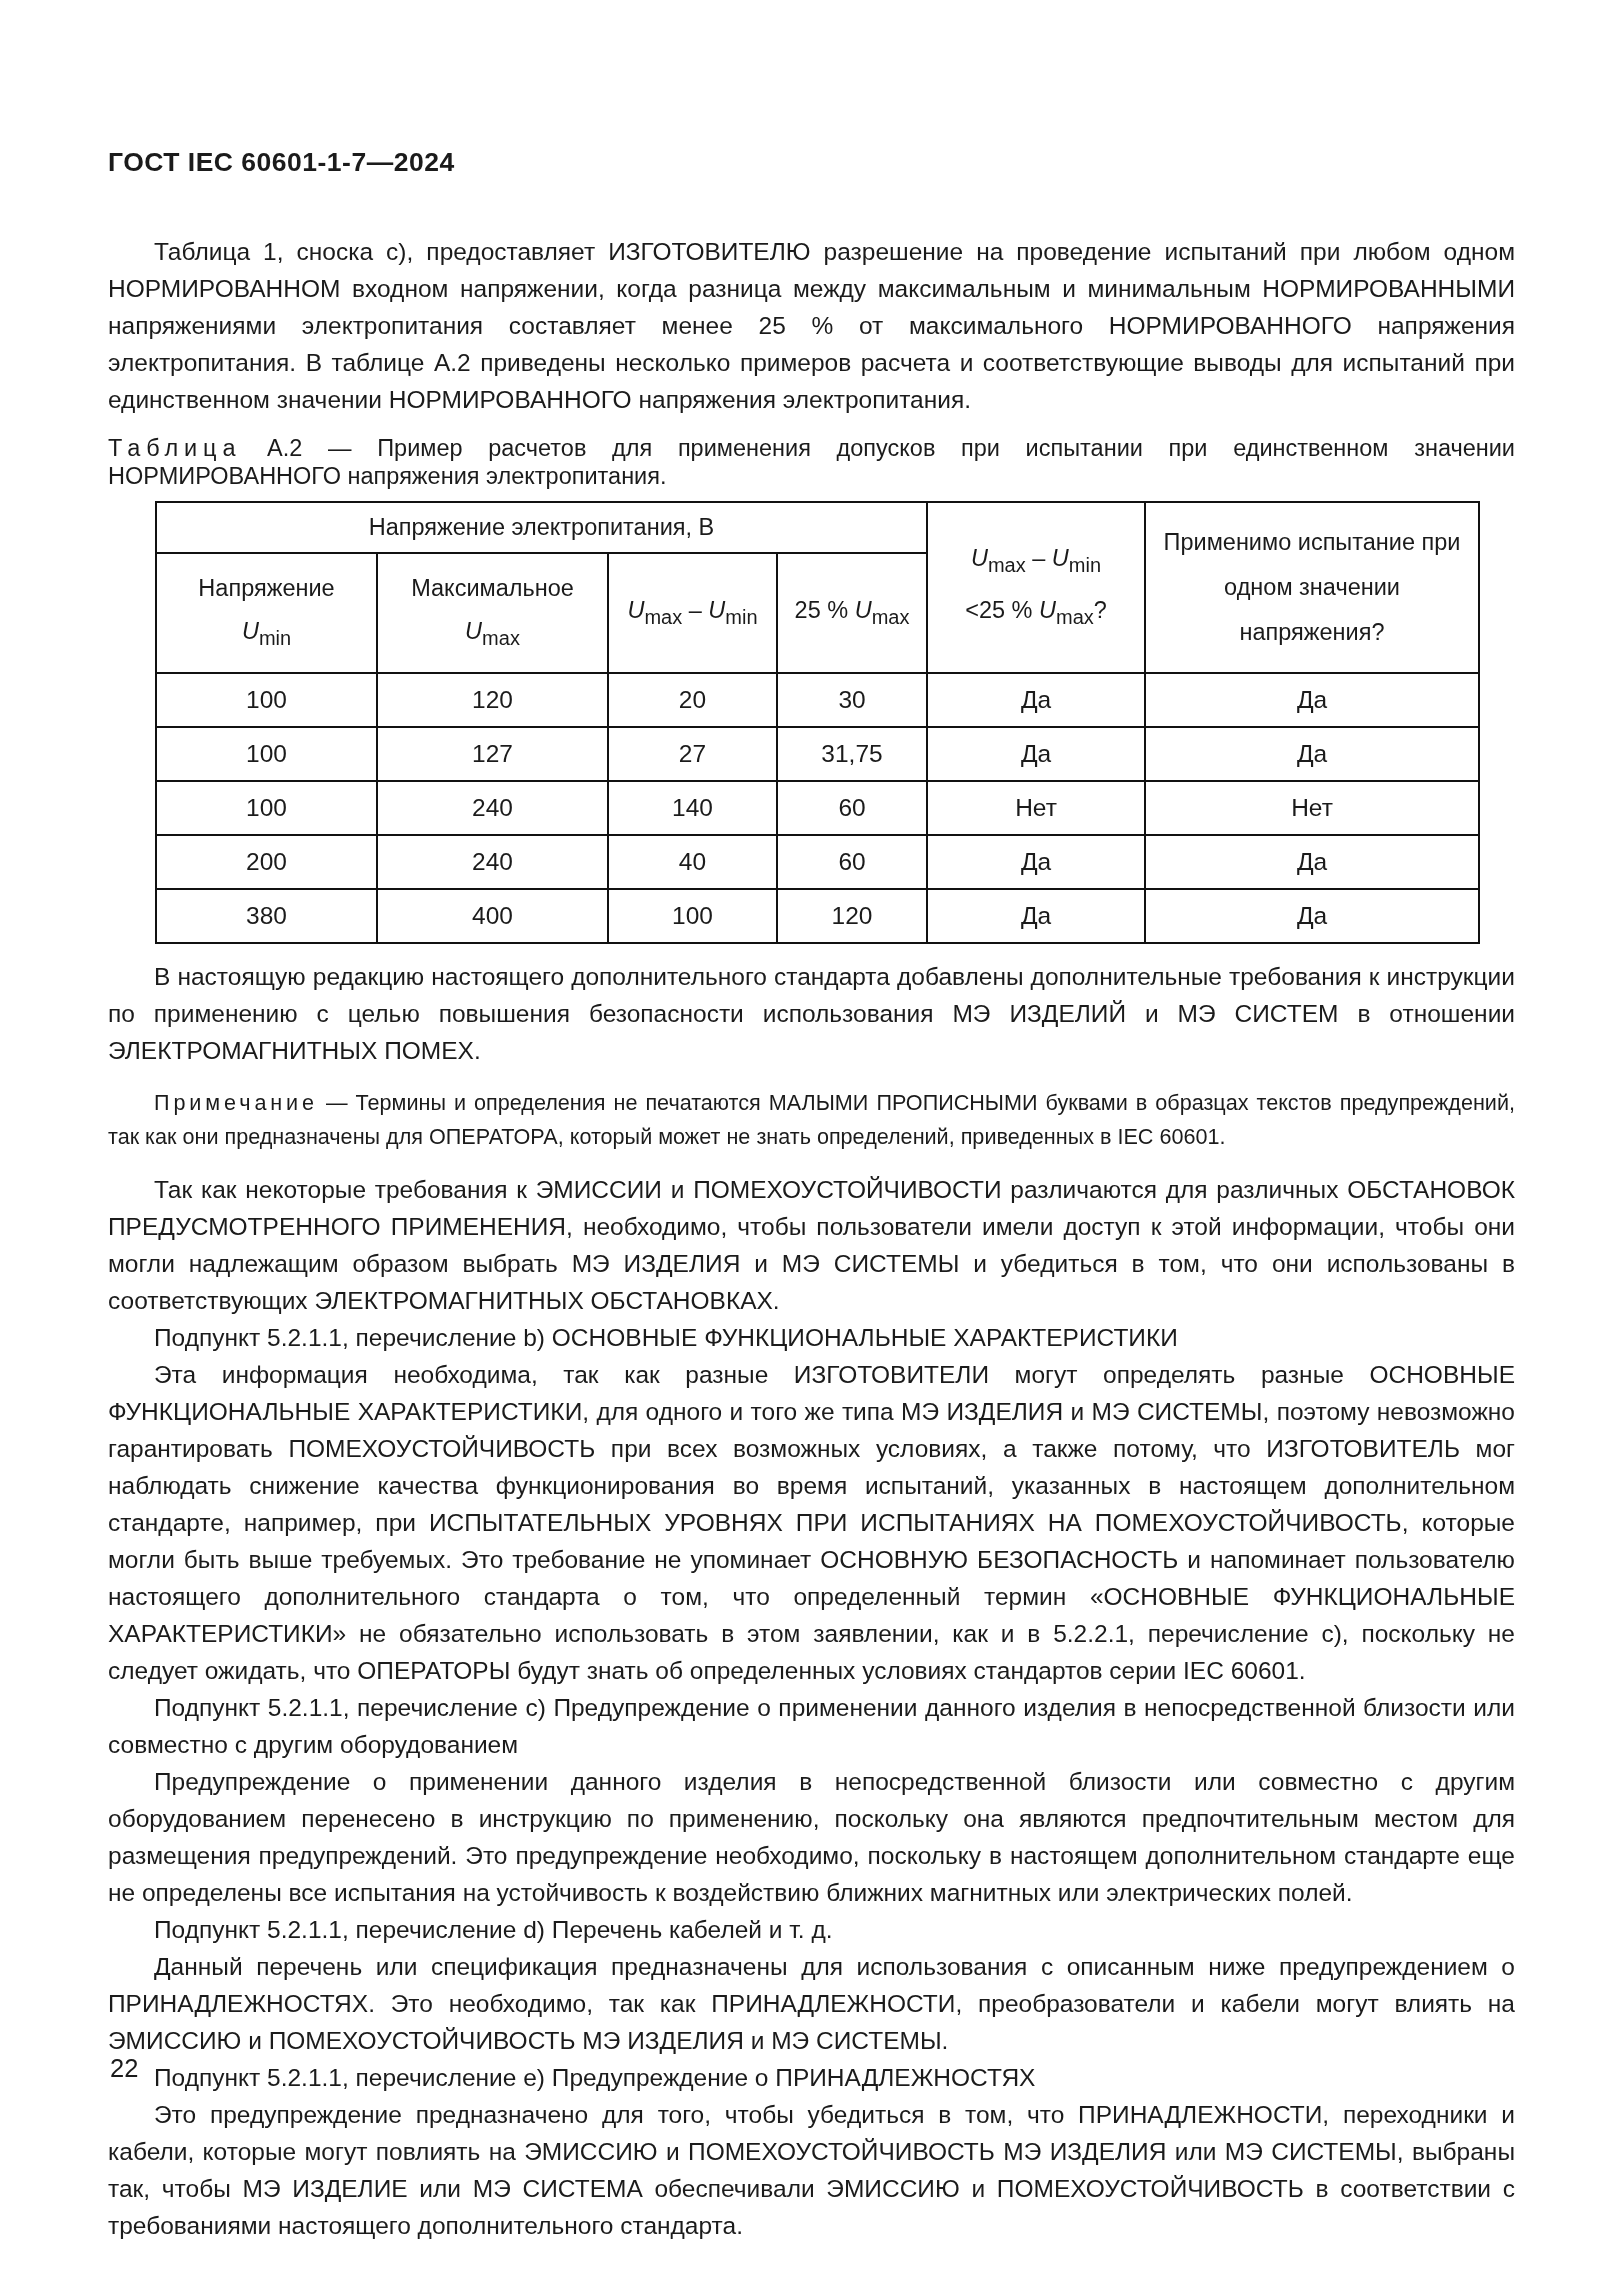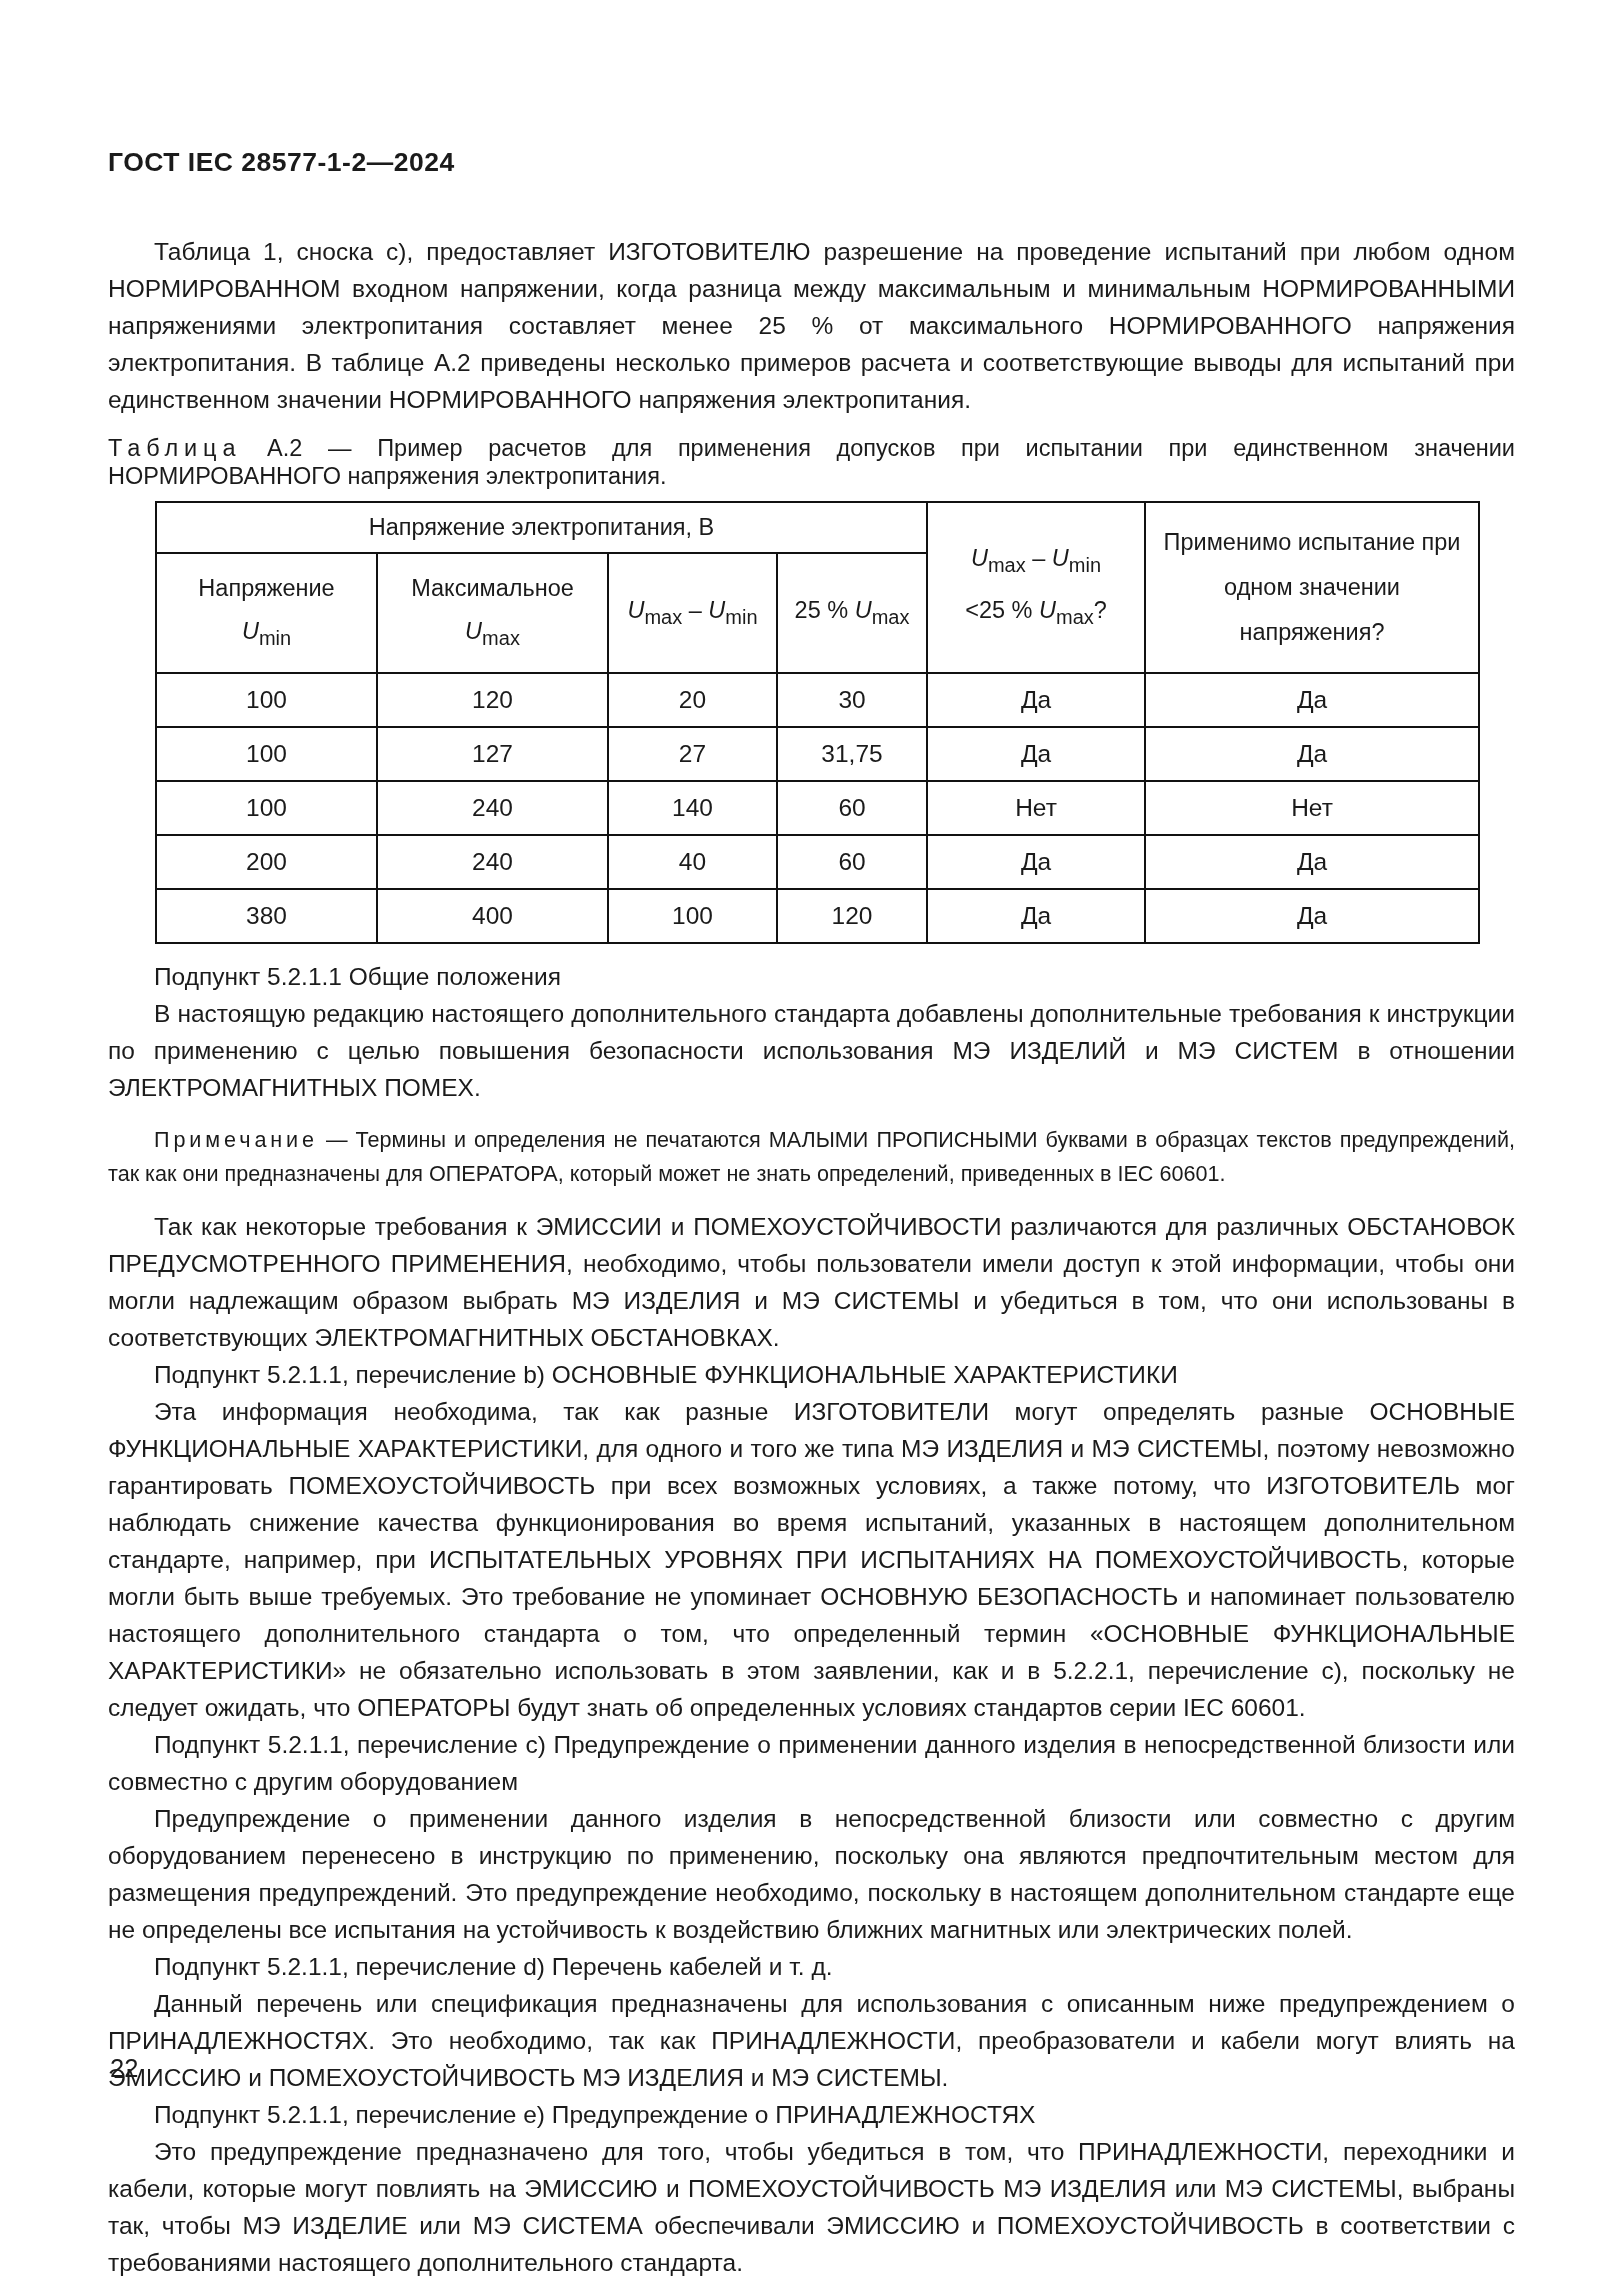--- a/index.html
+++ b/index.html
@@ -42,21 +42,21 @@
   table.a2 td { height:48px; font-size:24.5px; border-top:2.9px solid #111; border-bottom:2.9px solid #111; }
   .ivar { font-style:italic; }
   table.a2 sub, .ivar + sub { font-size:20px; }
   .page-number { position:absolute; left:110px; top:2054px; font-size:25.5px; }
 </style>
 </head>
 <body>
 
 <div class="page">
 
-  <div class="doc-header">ГОСТ IEC 28577-1-2—2024</div>
+  <div class="doc-header">ГОСТ IEC 60601-1-7—2024</div>
 
   <p class="body">Таблица 1, сноска c), предоставляет ИЗГОТОВИТЕЛЮ разрешение на проведение испытаний при любом одном НОРМИРОВАННОМ входном напряжении, когда разница между максимальным и минимальным НОРМИРОВАННЫМИ напряжениями электропитания составляет менее 25 % от максимального НОРМИРОВАННОГО напряжения электропитания. В таблице А.2 приведены несколько примеров расчета и соответствующие выводы для испытаний при единственном значении НОРМИРОВАННОГО напряжения электропитания.</p>
 
   <p class="caption"><span class="lsp-wide">Таблица</span><span> А.2 — Пример расчетов для применения допусков при испытании при единственном значении НОРМИРОВАННОГО напряжения электропитания.</span></p>
 
   <div class="tbl-wrap">
     <table class="a2">
       <colgroup>
         <col style="width:221px">
           <col style="width:231px">
@@ -132,21 +132,20 @@
           <td>400</td>
           <td>100</td>
           <td>120</td>
           <td>Да</td>
           <td>Да</td>
         </tr>
       </tbody>
     </table>
   </div>
 
-  <p class="body gap-top">Подпункт 5.2.1.1 Общие положения</p>
   <p class="body">В настоящую редакцию настоящего дополнительного стандарта добавлены дополнительные требования к инструкции по применению с целью повышения безопасности использования МЭ ИЗДЕЛИЙ и МЭ СИСТЕМ в отношении ЭЛЕКТРОМАГНИТНЫХ ПОМЕХ.</p>
 
   <p class="note"><span class="lsp">Примечание</span><span> — Термины и определения не печатаются МАЛЫМИ ПРОПИСНЫМИ буквами в образцах текстов предупреждений, так как они предназначены для ОПЕРАТОРА, который может не знать определений, приведенных в IEC 60601.</span></p>
 
   <p class="body">Так как некоторые требования к ЭМИССИИ и ПОМЕХОУСТОЙЧИВОСТИ различаются для различных ОБСТАНОВОК ПРЕДУСМОТРЕННОГО ПРИМЕНЕНИЯ, необходимо, чтобы пользователи имели доступ к этой информации, чтобы они могли надлежащим образом выбрать МЭ ИЗДЕЛИЯ и МЭ СИСТЕМЫ и убедиться в том, что они использованы в соответствующих ЭЛЕКТРОМАГНИТНЫХ ОБСТАНОВКАХ.</p>
   <p class="body">Подпункт 5.2.1.1, перечисление b) ОСНОВНЫЕ ФУНКЦИОНАЛЬНЫЕ ХАРАКТЕРИСТИКИ</p>
   <p class="body">Эта информация необходима, так как разные ИЗГОТОВИТЕЛИ могут определять разные ОСНОВНЫЕ ФУНКЦИОНАЛЬНЫЕ ХАРАКТЕРИСТИКИ, для одного и того же типа МЭ ИЗДЕЛИЯ и МЭ СИСТЕМЫ, поэтому невозможно гарантировать ПОМЕХОУСТОЙЧИВОСТЬ при всех возможных условиях, а также потому, что ИЗГОТОВИТЕЛЬ мог наблюдать снижение качества функционирования во время испытаний, указанных в настоящем дополнительном стандарте, например, при ИСПЫТАТЕЛЬНЫХ УРОВНЯХ ПРИ ИСПЫТАНИЯХ НА ПОМЕХОУСТОЙЧИВОСТЬ, которые могли быть выше требуемых. Это требование не упоминает ОСНОВНУЮ БЕЗОПАСНОСТЬ и напоминает пользователю настоящего дополнительного стандарта о том, что определенный термин «ОСНОВНЫЕ ФУНКЦИОНАЛЬНЫЕ ХАРАКТЕРИСТИКИ» не обязательно использовать в этом заявлении, как и в 5.2.2.1, перечисление c), поскольку не следует ожидать, что ОПЕРАТОРЫ будут знать об определенных условиях стандартов серии IEC 60601.</p>
   <p class="body">Подпункт 5.2.1.1, перечисление c) Предупреждение о применении данного изделия в непосредственной близости или совместно с другим оборудованием</p>
   <p class="body">Предупреждение о применении данного изделия в непосредственной близости или совместно с другим оборудованием перенесено в инструкцию по применению, поскольку она являются предпочтительным местом для размещения предупреждений. Это предупреждение необходимо, поскольку в настоящем дополнительном стандарте еще не определены все испытания на устойчивость к воздействию ближних магнитных или электрических полей.</p>
   <p class="body">Подпункт 5.2.1.1, перечисление d) Перечень кабелей и т. д.</p>

